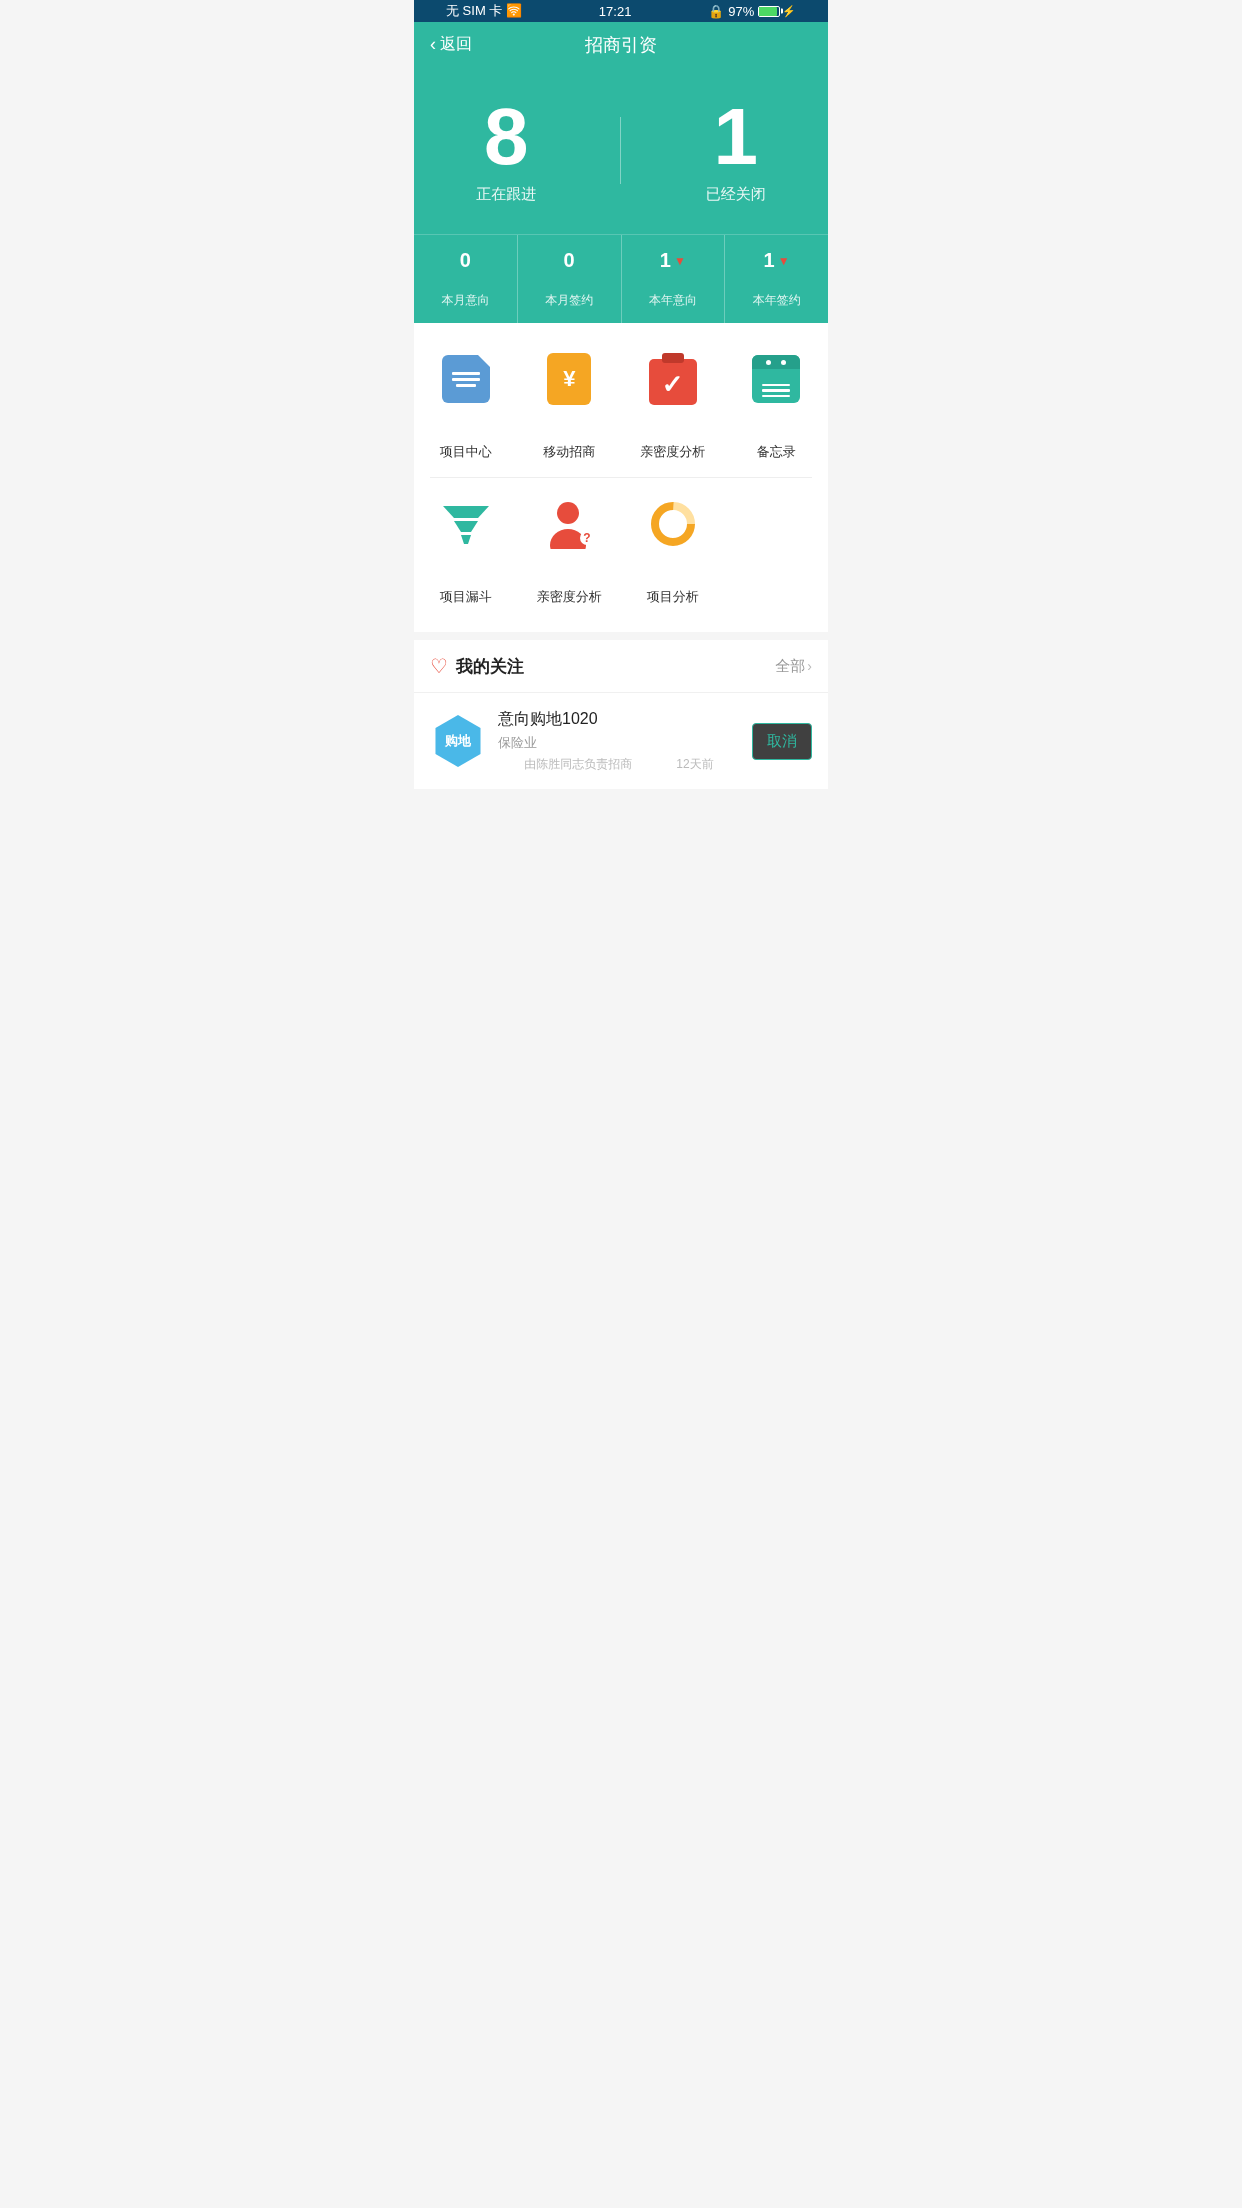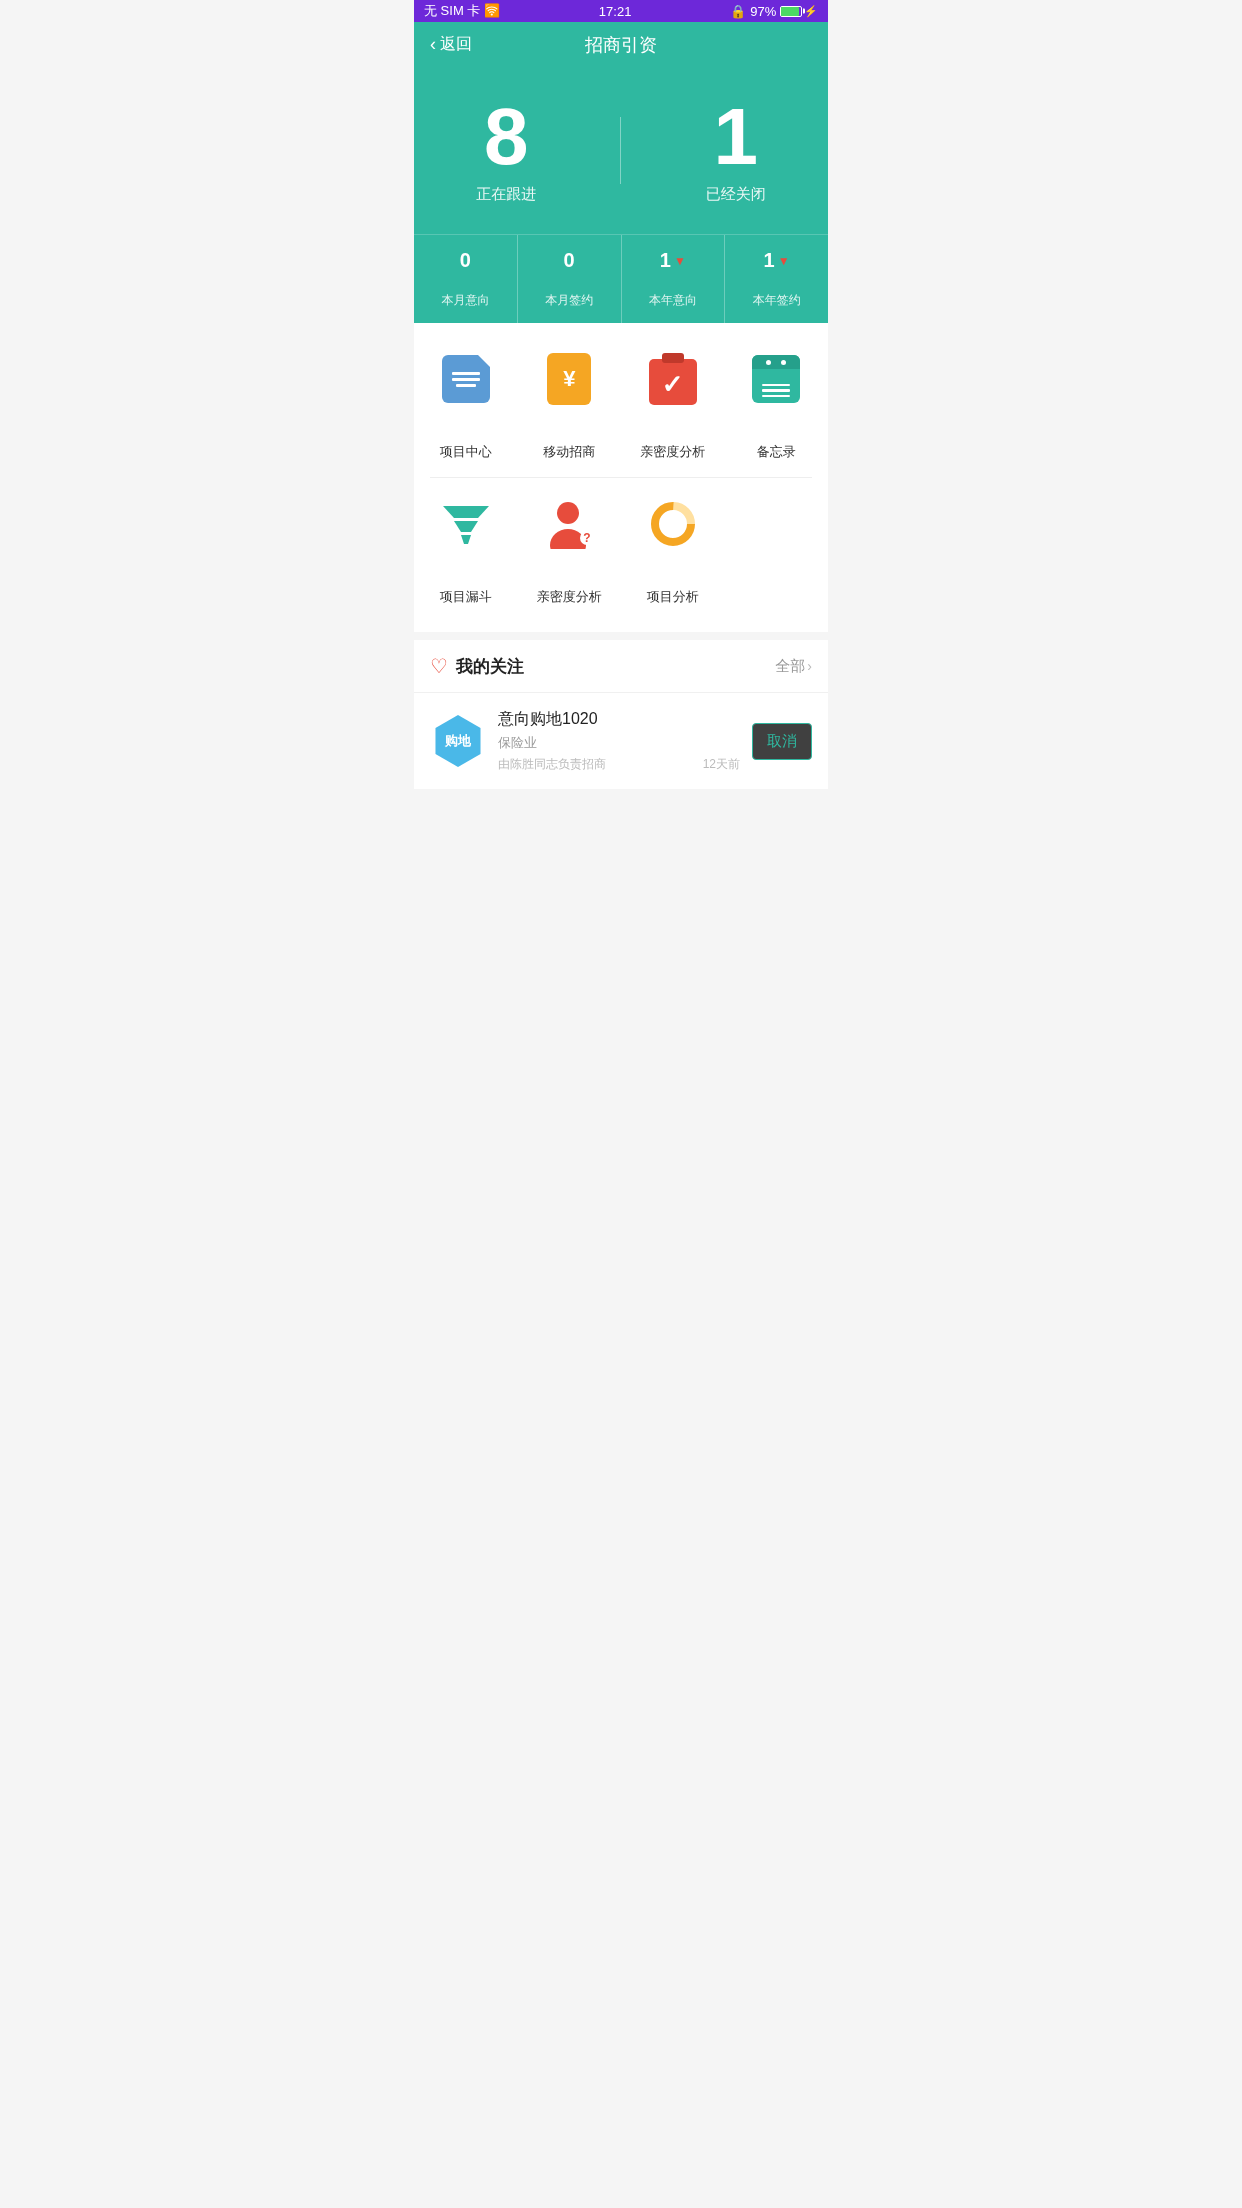--- a/index.html
+++ b/index.html
@@ -7,26 +7,26 @@
     body {
       font-family: -apple-system, 'PingFang SC', 'Helvetica Neue', sans-serif;
       width: 414px;
       margin: 0 auto;
       background: #f5f5f5;
       font-size: 14px;
     }
 
     
     .status-bar {
-      background: #6d28d9;
+      background: #0c4a6e;
       color: white;
       display: flex;
       justify-content: space-between;
       align-items: center;
-      padding: 8px 10px;
+      padding: 8px 32px;
       font-size: 13px;
       height: 22px;
     }
     .status-left { display: flex; align-items: center; gap: 6px; }
     .status-right { display: flex; align-items: center; gap: 4px; }
     .battery {
       display: inline-flex; align-items: center; gap: 2px;
     }
     .battery-bar {
       width: 22px; height: 11px; border: 1.5px solid white; border-radius: 2px; position: relative;
@@ -230,21 +230,21 @@
       border: 1.5px solid #2fb8a0;
       border-radius: 4px;
       padding: 8px 14px;
       color: #2fb8a0;
       font-size: 15px;
       background: #404040;
       cursor: pointer;
       flex-shrink: 0;
     }
     .list-item-wrap { position: relative; }
-    .meta-row { display: flex; justify-content: space-between; align-items: flex-end; gap: 44px; }
+    .meta-row { display: flex; justify-content: center; align-items: flex-end; gap: 44px; }
 
     .menu-section-bottom {
       padding-top: 10px;
     }
   </style>
 </head>
 <body>
 
 <div class="status-bar">
   <div class="status-left">

